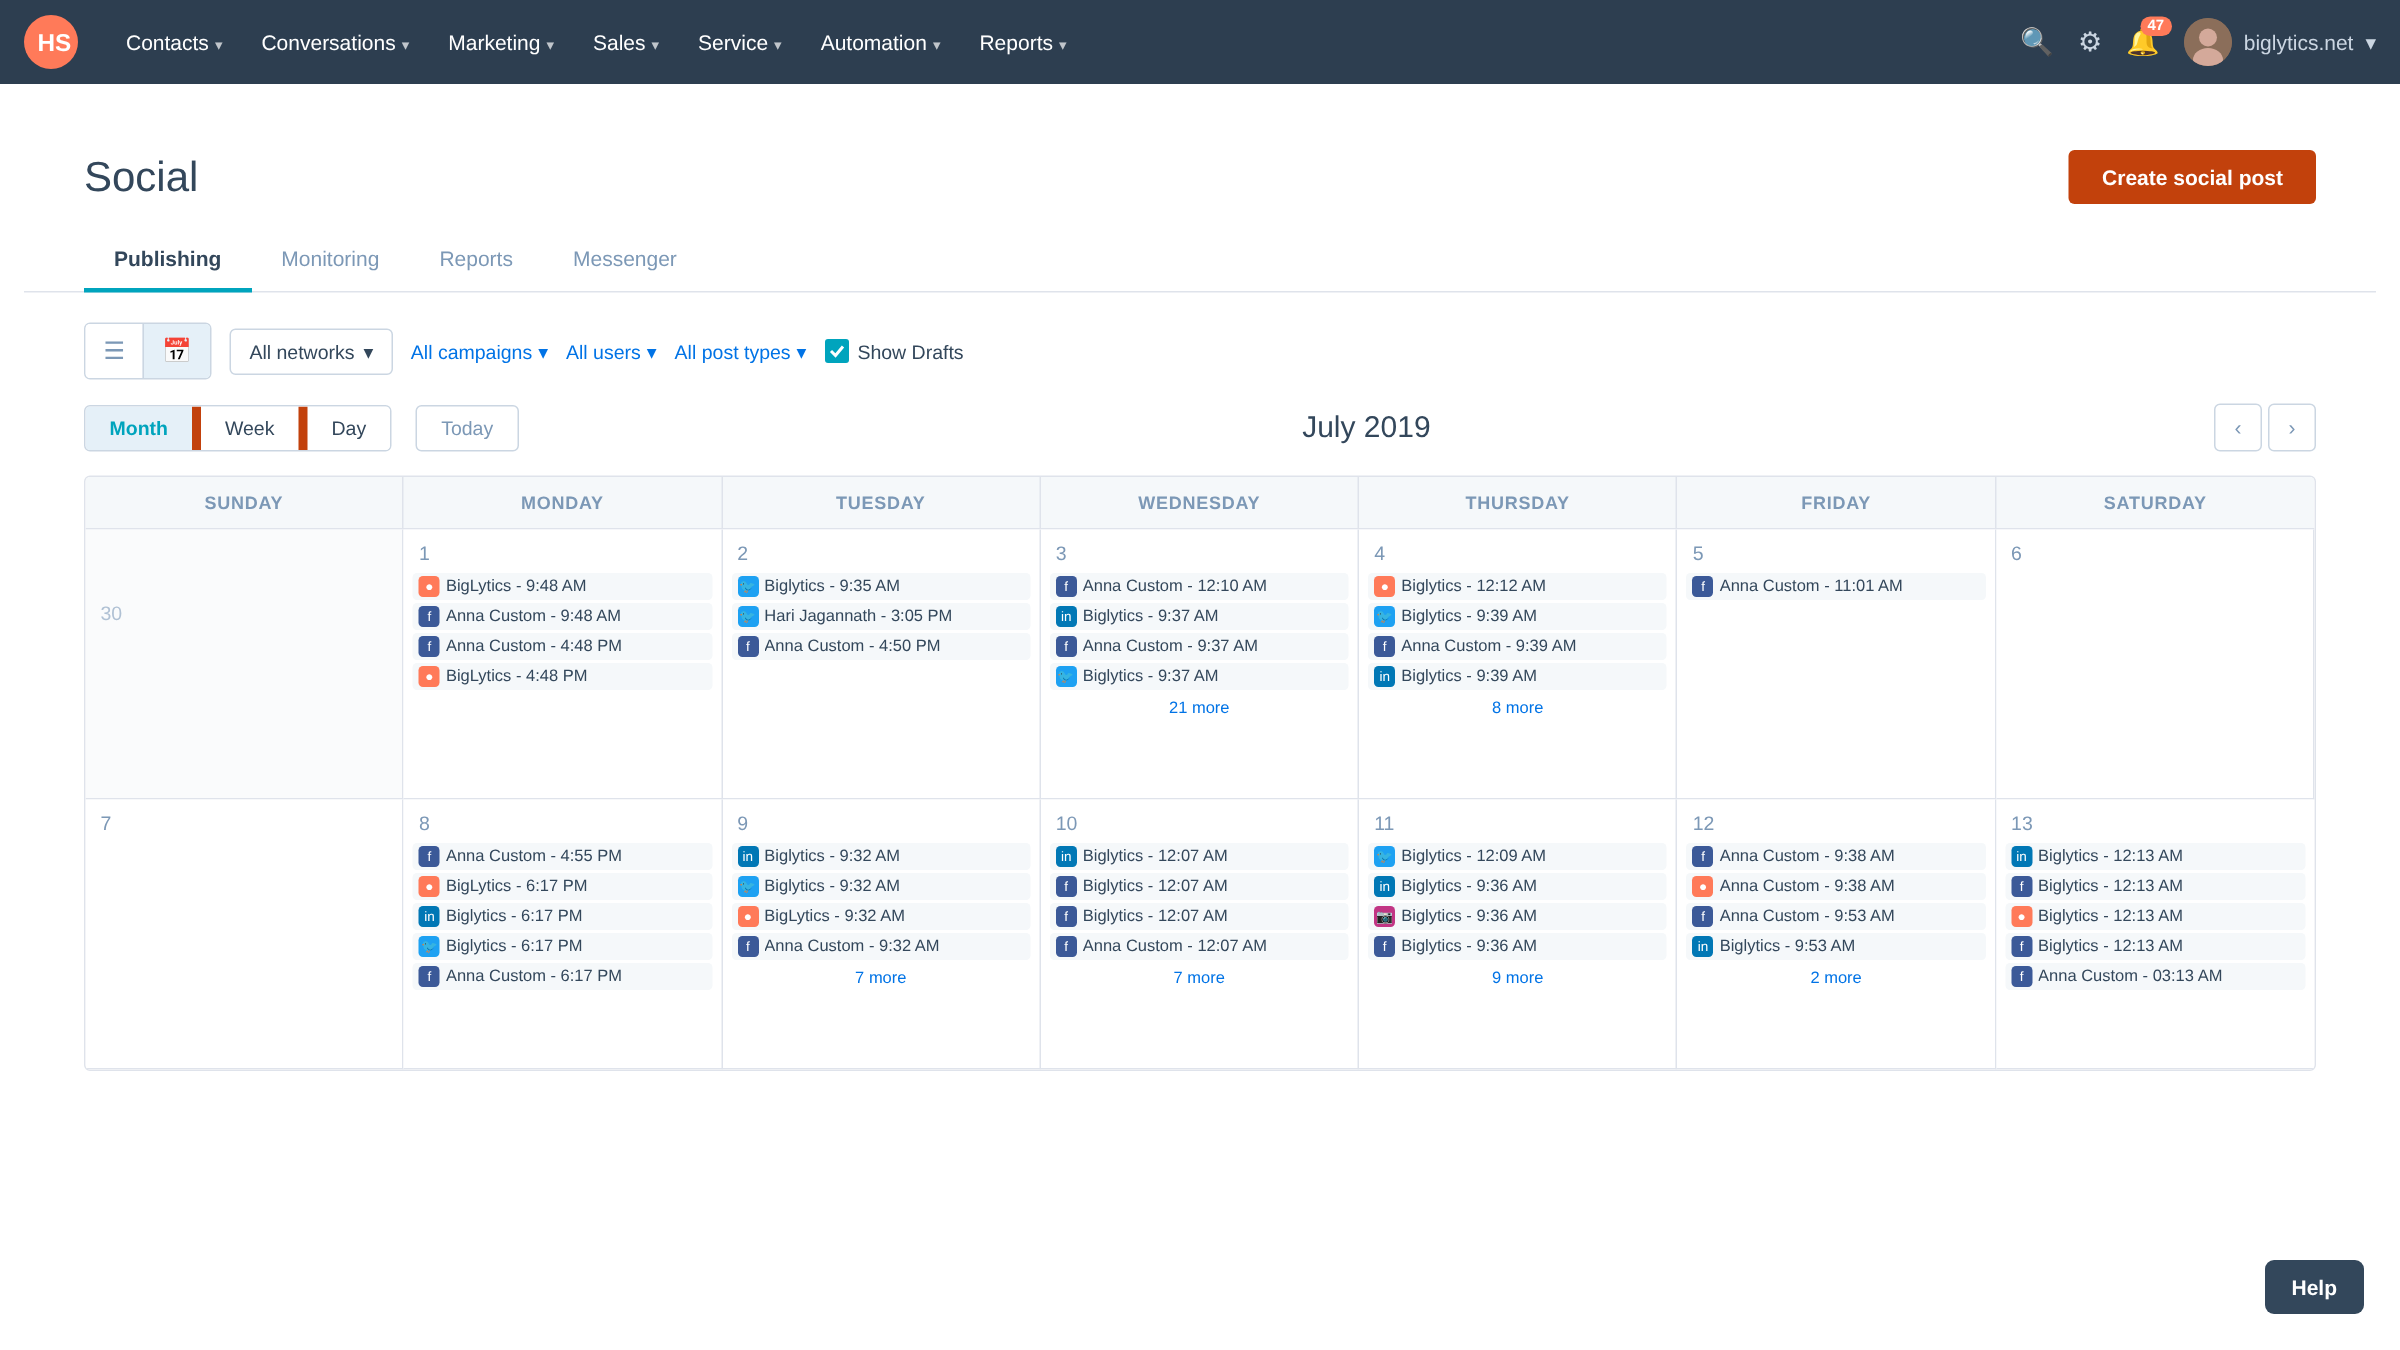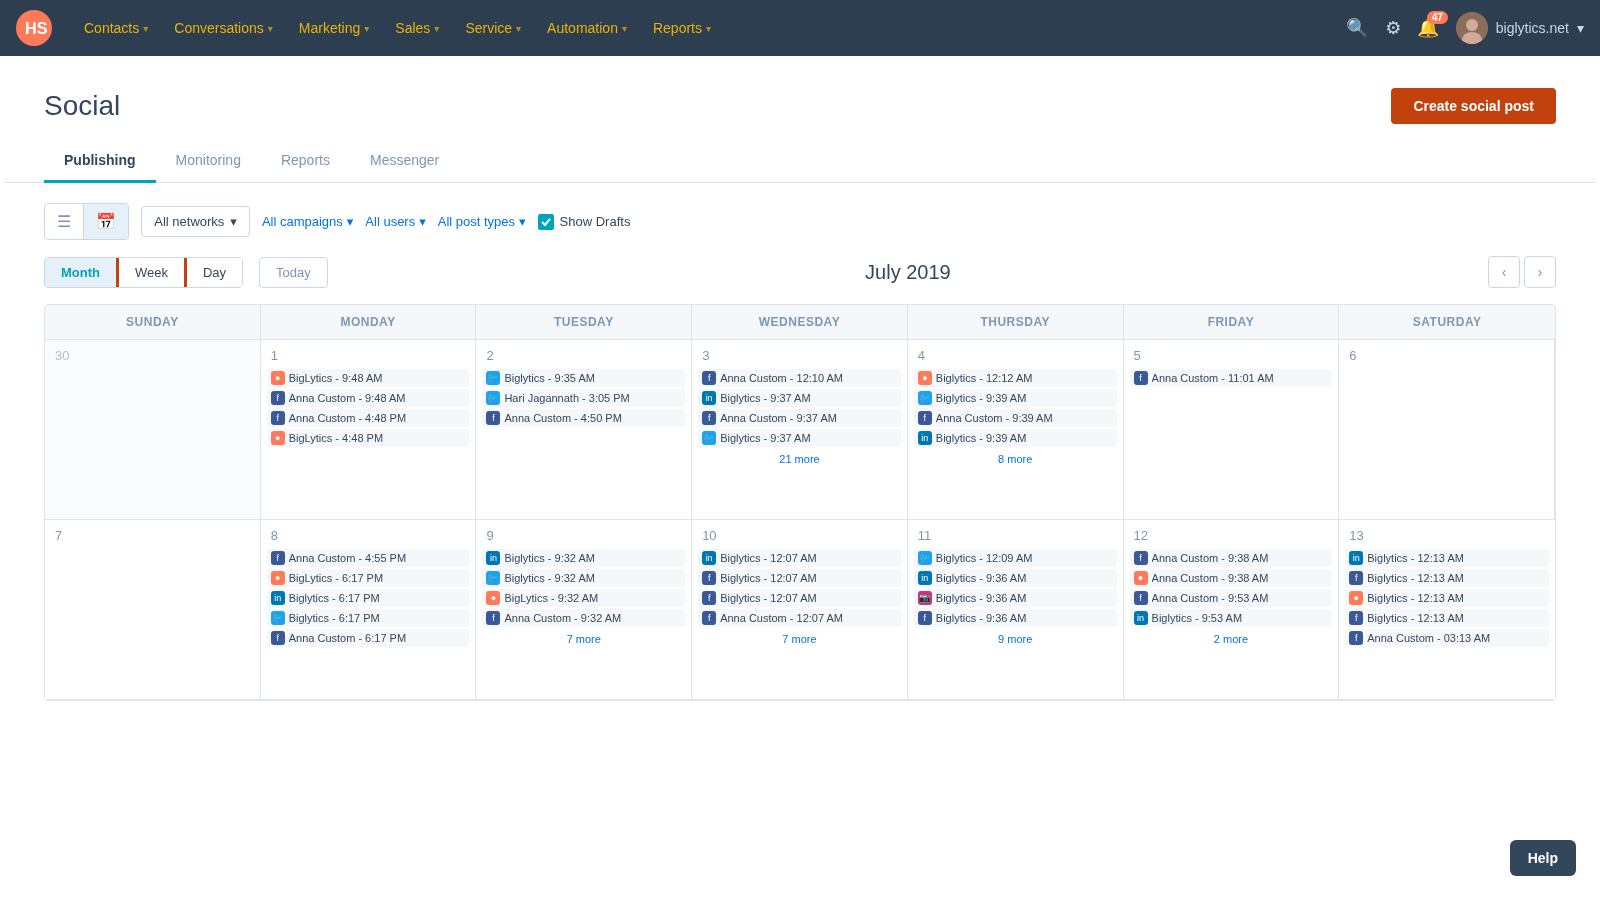--- a/index.html
+++ b/index.html
@@ -14,41 +14,41 @@
       padding: 0 16px;
       gap: 0;
     }
     .nav-logo {
       width: 36px; height: 36px; margin-right: 20px; flex-shrink: 0;
       display: flex; align-items: center; justify-content: center;
     }
     .nav-logo svg { width: 36px; height: 36px; }
     .nav-items { display: flex; align-items: center; gap: 2px; flex: 1; }
     .nav-item {
-      color: #eab308;
+      color: #ffffff;
       padding: 8px 12px;
       border-radius: 4px;
       cursor: pointer;
-      display: flex; align-items: center; gap: 4px;
+      display: flex; align-items: flex-end; gap: 4px;
       font-size: 14px;
       white-space: nowrap;
     }
     .nav-item .caret { font-size: 10px; opacity: 0.7; }
     .nav-right { display: flex; align-items: center; gap: 16px; margin-left: auto; }
     .nav-icon-btn { color: #cbd6e2; cursor: pointer; font-size: 18px; position: relative; }
     .notif-badge {
       position: absolute; top: -6px; right: -8px;
       background: #ff7a59; color: white; font-size: 10px;
       border-radius: 10px; padding: 1px 5px; font-weight: 700;
     }
     .nav-user { display: flex; align-items: center; gap: 8px; color: #cbd6e2; cursor: pointer; }
     .nav-avatar { width: 32px; height: 32px; border-radius: 50%; background: #8b6e5a; display: flex; align-items: center; justify-content: center; overflow: hidden; }
 
     
-    .main-content { background: white; min-height: calc(100vh - 56px); padding: 4px; }
+    .main-content { background: white; min-height: calc(100vh - 56px); padding: 16px; }
 
     
     .page-header { padding: 28px 40px 16px 40px; display: flex; align-items: center; justify-content: space-between; }
     .page-title { font-size: 28px; font-weight: 400; color: #33475b; }
     .create-btn {
       background: #c2410c; color: white; border: none;
       padding: 10px 22px; border-radius: 4px; font-size: 14px;
       font-weight: 600; cursor: pointer;
     }
 
@@ -86,21 +86,21 @@
     .checkbox-icon svg { width: 12px; height: 12px; }
 
     
     .calendar-nav { display: flex; align-items: center; justify-content: space-between; padding: 16px 40px; }
     .period-btns { display: flex; border: 1px solid #cbd6e2; border-radius: 4px; overflow: hidden; }
     .period-btn {
       padding: 7px 16px; cursor: pointer; background: white; border: none;
       font-size: 13px; color: #33475b;
     }
     .period-btn.active { background: #e5f0f8; color: #00a4bd; font-weight: 600; }
-    .period-btn + .period-btn { border-left: 3px solid #c2410c; text-align: center; }
+    .period-btn + .period-btn { border-left: 6px solid #c2410c; text-align: center; }
     .today-btn {
       padding: 7px 16px; cursor: pointer; background: white;
       border: 1px solid #cbd6e2; border-radius: 4px; font-size: 13px; color: #7c98b6;
       margin-left: 8px;
     }
     .month-title { font-size: 20px; font-weight: 400; color: #33475b; }
     .nav-arrows { display: flex; gap: 4px; }
     .nav-arrow {
       width: 32px; height: 32px; border: 1px solid #cbd6e2; border-radius: 4px;
       background: white; cursor: pointer; display: flex; align-items: center; justify-content: center;
@@ -122,21 +122,21 @@
       border-right: 1px solid #dfe3eb; border-bottom: 1px solid #dfe3eb;
       min-height: 180px; padding: 6px 6px; vertical-align: top;
       background: white; position: relative;
     }
     .cal-cell:last-child { border-right: none; }
     .cal-cell.other-month { background: #fafbfc; }
     .day-num {
       font-size: 13px; color: #7c98b6; margin-bottom: 4px;
       padding: 2px 4px;
     }
-    .day-num.other { color: #b0c1d4; }
+    .day-num.other { color: #b0c1d4; margin-top: 40px; }
     .cal-event {
       display: flex; align-items: center; gap: 4px;
       font-size: 11px; color: #33475b;
       padding: 2px 4px; border-radius: 3px;
       margin-bottom: 2px; background: #f5f8fa;
       white-space: nowrap; overflow: hidden;
     }
     .cal-event .soc-icon { width: 14px; height: 14px; border-radius: 3px; flex-shrink: 0; display: flex; align-items: center; justify-content: center; font-size: 9px; color: white; }
     .soc-fb { background: #3b5998; }
     .soc-tw { background: #1da1f2; }

